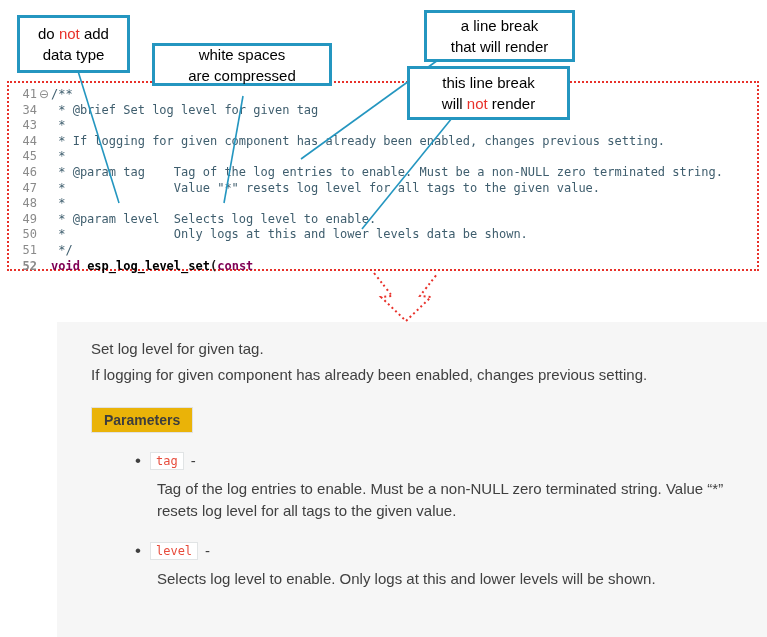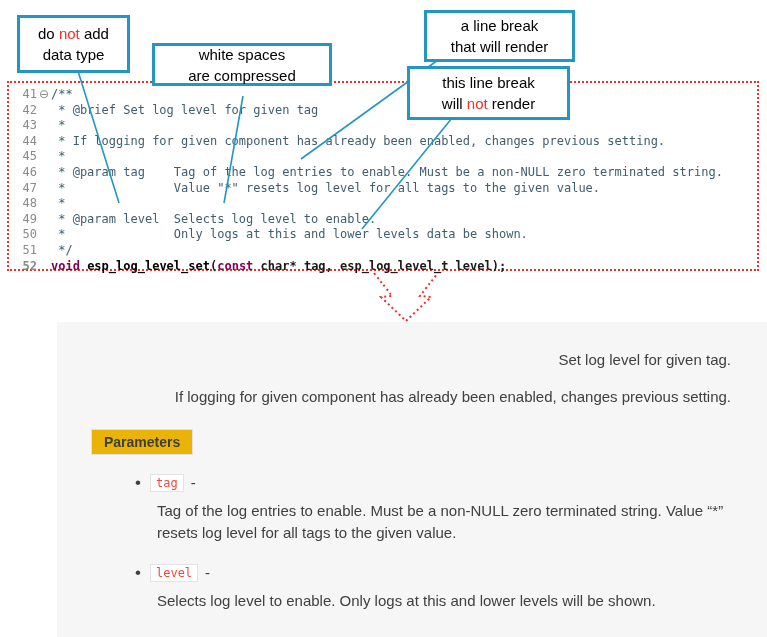--- a/index.html
+++ b/index.html
@@ -49,21 +49,21 @@
     padding:3px 8px 4px; font-family:"DejaVu Sans Mono", monospace;
     font-size:13px; color:#404040; white-space:pre;
   }
   .sig .ret   { font-weight:bold; color:#000; }
   .sig .fname2{ font-weight:bold; color:var(--name-blue, #2980b9); }
   .sig .kwc   { font-weight:bold; font-style:italic; color:#0f6491; }
   .sig .typ   { color:#555; }
   .sig .typ2  { color:var(--name-blue, #2980b9); }
   .sig .arg   { font-weight:bold; font-style:italic; color:#222; }
   .doc-body { margin-left:16px; }
-  .para { margin-top:15px; width:640px; line-height:1.45;text-align:right; }
+  .para { margin-top:4px; width:640px; line-height:1.45; }
   .params-label {
     display:inline-block; margin-top:21px; background:#eab308;
     border:1px solid #e1e1e1; padding:4px 12px;
     font-weight:bold; font-size:14px; color:#3d3d3d;
   }
   .param-item { margin:18px 0 0 44px; }
   .param-head { display:flex; align-items:center; }
   .bullet { font-size:17px; color:#404040; margin-right:9px; }
   .literal {
     font-family:"DejaVu Sans Mono", monospace; font-size:12px;
@@ -100,31 +100,31 @@
           <span class="literal">level</span>
           <span>-</span>
         </div>
         <p class="param-desc">Selects log level to enable. Only logs at this and lower levels will be shown.</p>
       </div>
     </div>
   </div>
 
   <div class="code-block">
     <div class="crow"><span class="ln">41</span><span class="fold">⊖</span><span class="ctext">/**</span></div>
-    <div class="crow"><span class="ln">42</span><span class="fold"></span><span class="ctext"> * @brief Set log level for given tag</span></div>
+    <div class="crow"><span class="ln">34</span><span class="fold"></span><span class="ctext"> * @brief Set log level for given tag</span></div>
     <div class="crow"><span class="ln">43</span><span class="fold"></span><span class="ctext"> *</span></div>
     <div class="crow"><span class="ln">44</span><span class="fold"></span><span class="ctext"> * If logging for given component has already been enabled, changes previous setting.</span></div>
     <div class="crow"><span class="ln">45</span><span class="fold"></span><span class="ctext"> *</span></div>
     <div class="crow"><span class="ln">46</span><span class="fold"></span><span class="ctext"> * @param tag    Tag of the log entries to enable. Must be a non-NULL zero terminated string.</span></div>
     <div class="crow"><span class="ln">47</span><span class="fold"></span><span class="ctext"> *               Value "*" resets log level for all tags to the given value.</span></div>
     <div class="crow"><span class="ln">48</span><span class="fold"></span><span class="ctext"> *</span></div>
     <div class="crow"><span class="ln">49</span><span class="fold"></span><span class="ctext"> * @param level  Selects log level to enable.</span></div>
     <div class="crow"><span class="ln">50</span><span class="fold"></span><span class="ctext"> *               Only logs at this and lower levels data be shown.</span></div>
     <div class="crow"><span class="ln">51</span><span class="fold"></span><span class="ctext"> */</span></div>
-    <div class="crow decl"><span class="ln">52</span><span class="fold"></span><span class="kw">void</span><span> </span><span class="fname">esp_log_level_set</span><span>(</span><span class="kw">const</span><span> char* tag, esp_log_level_t level);</span></div>
+    <div class="crow decl"><span class="ln">52</span><span class="fold"></span><span class="kw">void</span><span> </span><span class="fname">esp_log_level_set</span><span>(</span><span class="kw">const</span></div>
   </div>
 
   <svg class="overlay" width="767" height="637" viewBox="0 0 767 637">
     <line class="leader" x1="78" y1="71" x2="119" y2="203"></line>
     <line class="leader" x1="243" y1="96" x2="224" y2="203"></line>
     <line class="leader" x1="438" y1="60" x2="301" y2="159"></line>
     <line class="leader" x1="452" y1="118" x2="362" y2="229"></line>
     <path class="arrow-path" d="M 374 273 Q 386 288 392 296 L 381 297 L 406 321 L 431 297 L 420 296 Q 426 288 438 273"></path>
   </svg>
 

